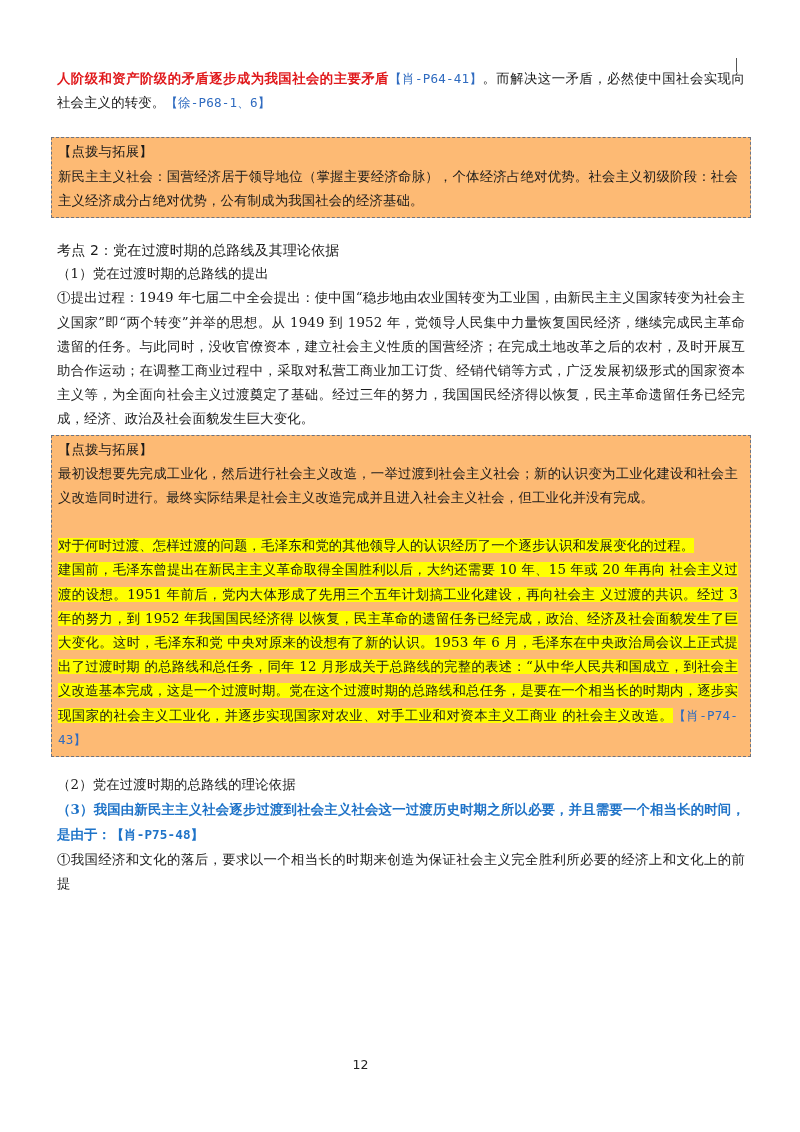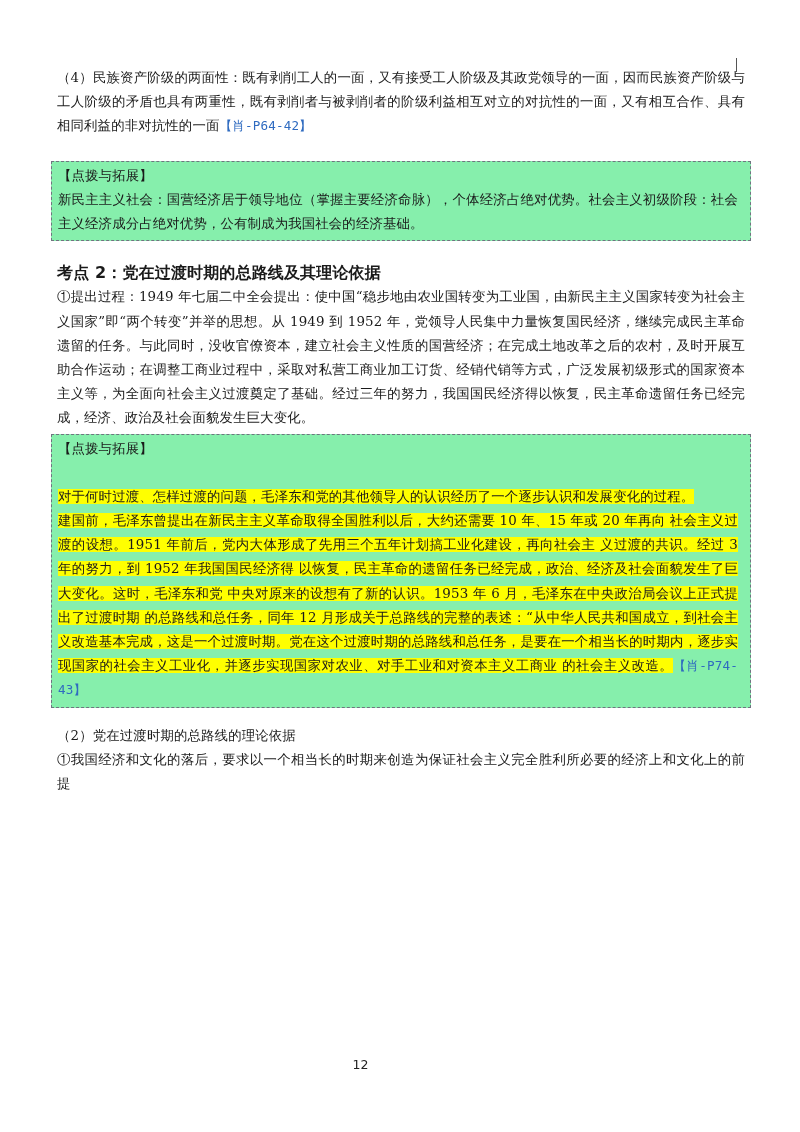--- a/index.html
+++ b/index.html
@@ -6,60 +6,65 @@
   body { width: 800px; height: 1132px; position: relative; overflow: hidden;
          font-family: "DejaVu Serif", "Liberation Serif", serif; color: #1a1a1a; }
   .page { position: absolute; left: 57px; top: 66px; width: 688px;
           font-size: 13.4px; line-height: 24.2px; letter-spacing: 0.15px; }
   .corner-mark { position: absolute; left: 736px; top: 58px; width: 1px; height: 14px; background: #555; }
   p { margin: 0; text-align: justify; }
   .red { color: #e0191c; font-weight: bold; }
   .ref { color: #2f6bc0; font-family: "DejaVu Sans Mono", "Liberation Mono", monospace; font-size: 12.6px; }
   .blue-bold { color: #1e73c8; font-weight: bold; }
   .hl { background: #ffff00; }
-  .callout { border: 1px dashed #6f7480; background: #86efac; padding: 2px 12px 4px 6px; margin-left: -6px; margin-right: -6px; }
+  .callout { border: 1px dashed #6f7480; background: #fdba74; padding: 2px 12px 4px 6px; margin-left: -6px; margin-right: -6px; }
   .callout .title { }
   .gap { height: 22px; }
-  .heading { font-weight: bold; font-family: "DejaVu Sans", "Liberation Sans", sans-serif; font-size: 16px; }
+  .heading { font-weight: normal; font-family: "DejaVu Sans", "Liberation Sans", sans-serif; font-size: 14px; }
   .page-num { position: absolute; left: 0; width: 721px; top: 1057px; text-align: center;
               font-size: 12.5px; font-family: "DejaVu Sans", "Liberation Sans", sans-serif; color: #222; }
   .watermark { position: absolute; left: 300px; top: 520px; font-size: 38px; color: rgba(180,180,190,0.15);
                transform: rotate(-40deg); pointer-events: none; font-family: "DejaVu Sans", sans-serif; }
 </style>
 </head>
 <body>
 
 <div class="corner-mark"></div>
 <div class="watermark">研究生考试</div>
 
 <div class="page">
 
+  <p>
+    <span class="red">人阶级和资产阶级的矛盾逐步成为我国社会的主要矛盾</span><span class="ref">【肖-P64-41】</span><span>。而解决这一矛盾，必然使中国社会实现向社会主义的转变。</span><span class="ref">【徐-P68-1、6】</span>
+  </p>
 
-  <p>
-    <span>（4）民族资产阶级的两面性：既有剥削工人的一面，又有接受工人阶级及其政党领导的一面，因而民族资产阶级与工人阶级的矛盾也具有两重性，既有剥削者与被剥削者的阶级利益相互对立的对抗性的一面，又有相互合作、具有相同利益的非对抗性的一面</span><span class="ref">【肖-P64-42】</span>
-  </p>
 
   <div class="gap"></div>
 
   <div class="callout">
     <p class="title">【点拨与拓展】</p>
     <p>新民主主义社会：国营经济居于领导地位（掌握主要经济命脉），个体经济占绝对优势。社会主义初级阶段：社会主义经济成分占绝对优势，公有制成为我国社会的经济基础。</p>
   </div>
 
   <div class="gap" style="height:20px"></div>
 
   <p class="heading">考点 2：党在过渡时期的总路线及其理论依据</p>
+  <p>（1）党在过渡时期的总路线的提出</p>
   <p>①提出过程：1949 年七届二中全会提出：使中国“稳步地由农业国转变为工业国，由新民主主义国家转变为社会主义国家”即“两个转变”并举的思想。从 1949 到 1952 年，党领导人民集中力量恢复国民经济，继续完成民主革命遗留的任务。与此同时，没收官僚资本，建立社会主义性质的国营经济；在完成土地改革之后的农村，及时开展互助合作运动；在调整工商业过程中，采取对私营工商业加工订货、经销代销等方式，广泛发展初级形式的国家资本主义等，为全面向社会主义过渡奠定了基础。经过三年的努力，我国国民经济得以恢复，民主革命遗留任务已经完成，经济、政治及社会面貌发生巨大变化。</p>
 
   <div class="callout" style="margin-top:3px;">
     <p class="title">【点拨与拓展】</p>
+    <p>最初设想要先完成工业化，然后进行社会主义改造，一举过渡到社会主义社会；新的认识变为工业化建设和社会主义改造同时进行。最终实际结果是社会主义改造完成并且进入社会主义社会，但工业化并没有完成。</p>
     <div class="gap" style="height:24px"></div>
     <p><span class="hl">对于何时过渡、怎样过渡的问题，毛泽东和党的其他领导人的认识经历了一个逐步认识和发展变化的过程。</span></p>
     <p><span class="hl">建国前，毛泽东曾提出在新民主主义革命取得全国胜利以后，大约还需要 10 年、15 年或 20 年再向 社会主义过渡的设想。1951 年前后，党内大体形成了先用三个五年计划搞工业化建设，再向社会主 义过渡的共识。经过 3 年的努力，到 1952 年我国国民经济得 以恢复，民主革命的遗留任务已经完成，政治、经济及社会面貌发生了巨大变化。这时，毛泽东和党 中央对原来的设想有了新的认识。1953 年 6 月，毛泽东在中央政治局会议上正式提出了过渡时期 的总路线和总任务，同年 12 月形成关于总路线的完整的表述：“从中华人民共和国成立，到社会主 义改造基本完成，这是一个过渡时期。党在这个过渡时期的总路线和总任务，是要在一个相当长的时期内，逐步实现国家的社会主义工业化，并逐步实现国家对农业、对手工业和对资本主义工商业 的社会主义改造。</span><span class="ref">【肖-P74-43】</span></p>
   </div>
 
   <div class="gap" style="height:16px"></div>
 
   <p>（2）党在过渡时期的总路线的理论依据</p>
+  <p>
+    <span class="blue-bold">（3）</span><span class="blue-bold">我国由新民主主义社会逐步过渡到社会主义社会这一过渡历史时期之所以必要，并且需要一个相当长的时间， 是由于：</span><span class="ref blue-bold">【肖-P75-48】</span>
+  </p>
   <p>①我国经济和文化的落后，要求以一个相当长的时期来创造为保证社会主义完全胜利所必要的经济上和文化上的前提</p>
 </div>
 
 <div class="page-num">12</div>
 
 </body></html>

